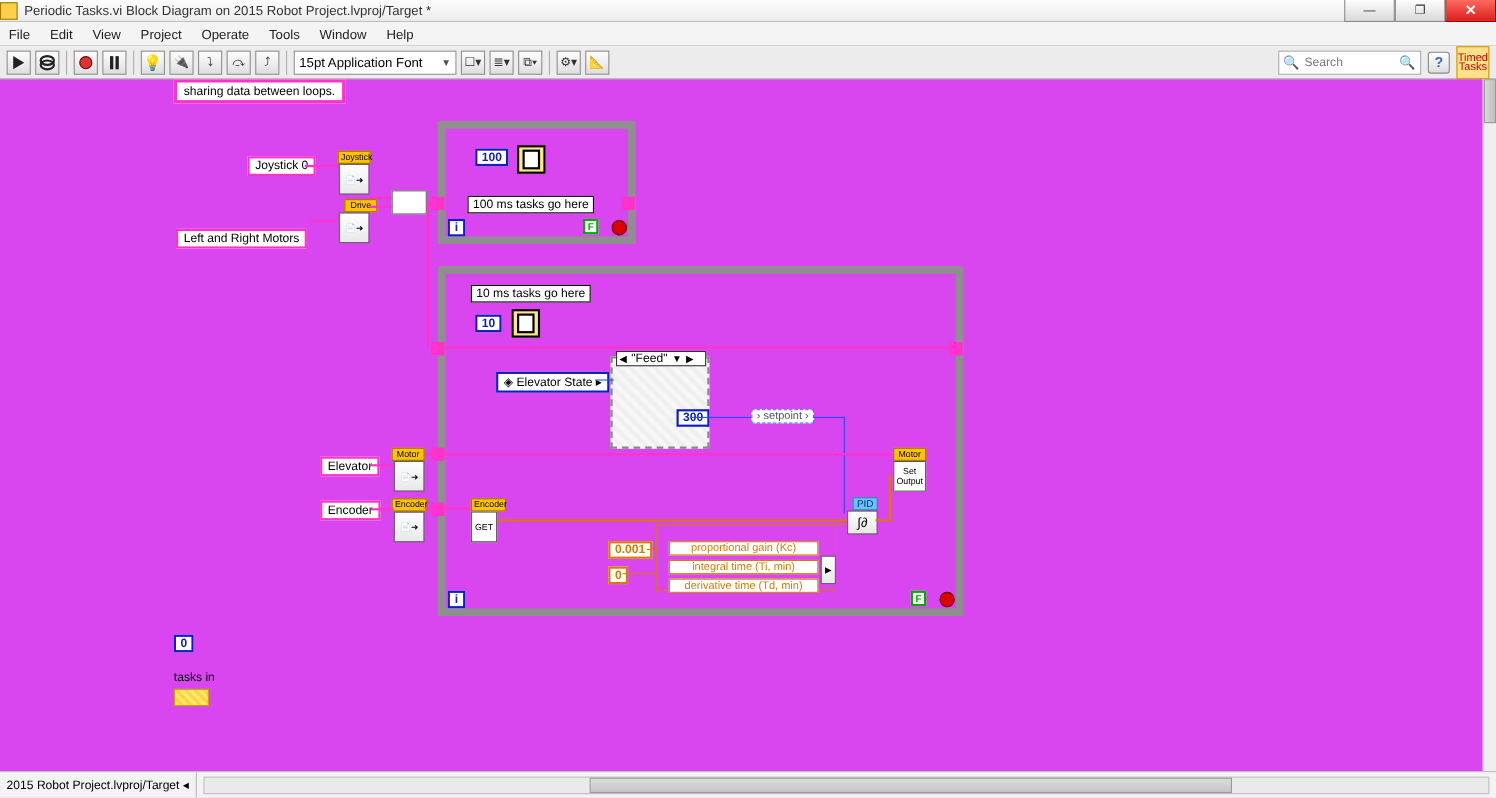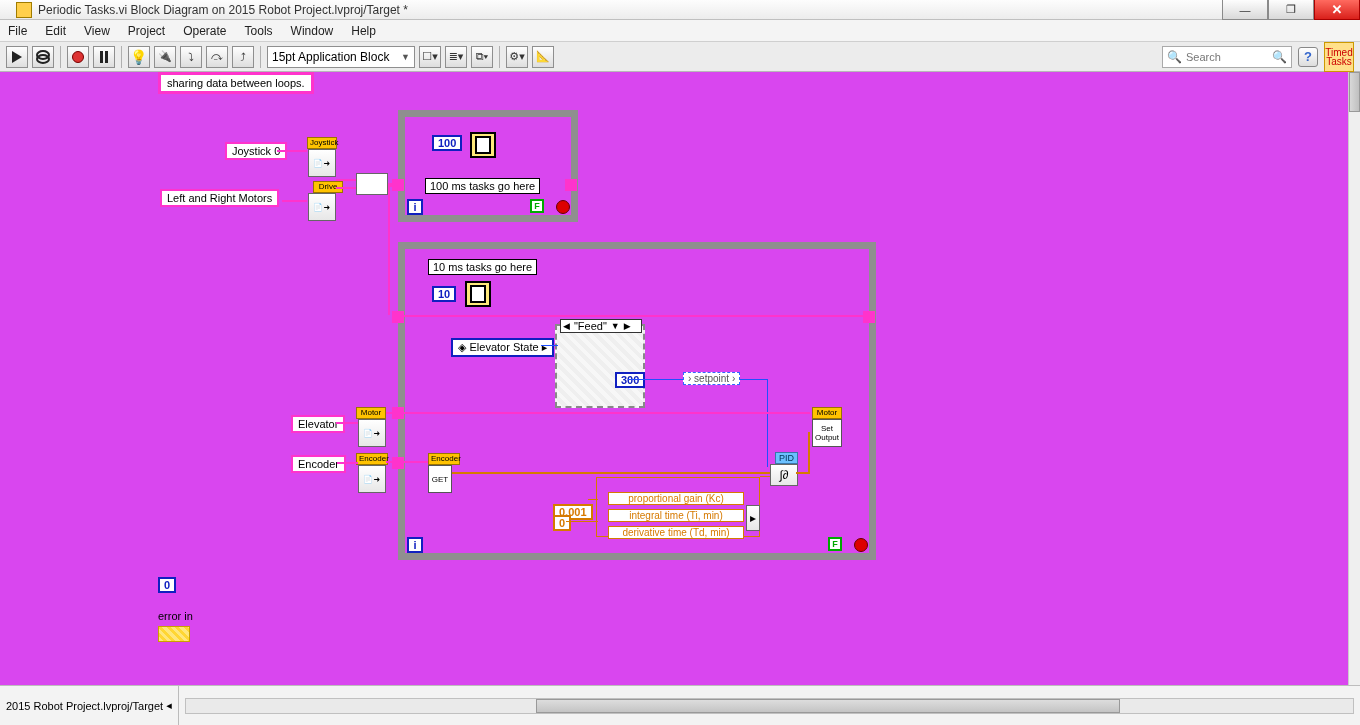--- a/index.html
+++ b/index.html
@@ -5,21 +5,21 @@
   * { margin: 0; padding: 0; box-sizing: border-box; font-family: Tahoma, Arial, sans-serif; }
   html, body { width: 1360px; height: 725px; overflow: hidden; background: #fff; }
 
   
   .titlebar {
     height: 20px;
     background: linear-gradient(#fdfdfd, #ececec);
     border-bottom: 1px solid #bfbfbf;
     display: flex; align-items: center;
     font-size: 12px; color: #333;
-    padding-left: 16px;
+    padding-left: 0;
     position: relative;
   }
   .titlebar .lv-icon {
     width: 16px; height: 16px; background: #ffcf4b; border: 1px solid #a07c00;
     margin-right: 6px; display: inline-block;
   }
   .win-btns { position: absolute; right: 0; top: 0; display: flex; height: 20px; }
   .win-btn {
     width: 46px; height: 20px; border: 1px solid #8a8a8a; border-top: none;
     display: flex; align-items: center; justify-content: center; font-size: 11px;
@@ -77,21 +77,21 @@
     background: #d946ef; overflow: hidden;
   }
   .vscroll {
     position: absolute; right: 0; top: 72px; width: 12px; bottom: 24px;
     background: #efefef; border-left: 1px solid #ccc;
   }
   .vscroll .thumb { position: absolute; top: 0; left: 0; right: 0; height: 40px;
     background: linear-gradient(to right,#d8d8d8,#bfbfbf); border: 1px solid #999; }
 
   .status {
-    position: absolute; left: 0; right: 0; bottom: 0; height: 40px;
+    position: absolute; left: 0; right: 0; bottom: 0; height: 24px;
     background: #f3f3f3; border-top: 1px solid #bdbdbd;
     display: flex; align-items: center; font-size: 11px;
   }
   .status .crumb { padding: 0 6px; border-right: 1px solid #bbb; height: 100%; display: flex; align-items: center; }
   .status .hscroll {
     flex: 1; height: 16px; margin: 0 6px;
     background: #eaeaea; border: 1px solid #c0c0c0; position: relative;
   }
   .status .hscroll .thumb {
     position: absolute; left: 30%; width: 50%; top: 0; bottom: 0;
@@ -257,21 +257,21 @@
   <div class="tb-sep"></div>
   <div class="tb-btn">
       <span class="bulb">💡</span>
     </div>
   <div class="tb-btn">🔌</div>
   <div class="tb-btn">⤵</div>
   <div class="tb-btn">⤼</div>
   <div class="tb-btn">⤴</div>
   <div class="tb-sep"></div>
   <div class="font-combo">
-    <span>15pt Application Block</span>
+    <span>15pt Application Font</span>
     <span class="caret">▼</span>
   </div>
   <div class="tb-btn">☐▾</div>
   <div class="tb-btn">≣▾</div>
   <div class="tb-btn">⧉▾</div>
   <div class="tb-sep"></div>
   <div class="tb-btn">⚙▾</div>
   <div class="tb-btn">📐</div>
 
   <div class="toolbar-right">
@@ -291,21 +291,21 @@
 <div class="canvas">
 
   <div class="green-note" style="left:158px; top:0px;">
     <span>sharing data between loops.</span>
   </div>
 
   <div class="pink-label" style="left:225px; top:70px;"><span>Joystick 0</span></div>
   <div class="yellow-tag" style="left:307px; top:65px; width:30px;"><span>Joystick</span></div>
   <div class="icon-box" style="left:308px; top:77px;">📄➜</div>
 
-  <div class="pink-label" style="left:160px; top:117px;"><span>Left and Right Motors</span></div>
+  <div class="pink-label" style="left:160px; top:136px;"><span>Left and Right Motors</span></div>
   <div class="yellow-tag" style="left:313px; top:109px; width:30px;"><span>Drive</span></div>
   <div class="icon-box" style="left:308px; top:121px;">📄➜</div>
 
   <div class="icon-box" style="left:356px; top:101px; width:32px; height:22px; background:#fff;"></div>
 
   <div class="wire-m" style="left:277px; top:78px; width:30px; height:2px;"></div>
   <div class="wire-m" style="left:282px; top:128px; width:25px; height:2px;"></div>
   <div class="wire-m" style="left:336px; top:107px; width:20px; height:2px;"></div>
   <div class="wire-m" style="left:336px; top:115px; width:20px; height:2px;"></div>
   <div class="wire-m" style="left:388px; top:111px; width:16px; height:4px;"></div>
@@ -364,21 +364,21 @@
   <div class="wire-m" style="left:337px; top:390px; width:21px; height:2px;"></div>
   <div class="wire-m" style="left:386px; top:389px; width:42px; height:2px;"></div>
 
   <div class="yellow-tag" style="left:428px; top:381px; width:32px;"><span>Encoder</span></div>
   <div class="small-box" style="left:428px; top:393px;">
       <span>GET</span>
     </div>
 
   <div class="wire-o" style="left:452px; top:400px; width:318px; height:2px;"></div>
 
-  <div class="blue-const" style="left:553px; top:420px; border-color:#d67a00; color:#d67a00;margin-top:12px;"><span>0.001</span></div>
+  <div class="blue-const" style="left:553px; top:420px; border-color:#d67a00; color:#d67a00;"><span>0.001</span></div>
   <div class="blue-const" style="left:553px; top:443px; border-color:#d67a00; color:#d67a00;"><span>0</span></div>
 
   <div class="cluster-frame" style="left:596px; top:405px; width:164px; height:60px;"></div>
   <div class="orange-label" style="left:608px; top:420px; width:136px;"><span>proportional gain (Kc)</span></div>
   <div class="orange-label" style="left:608px; top:437px; width:136px;"><span>integral time (Ti, min)</span></div>
   <div class="orange-label" style="left:608px; top:454px; width:136px;"><span>derivative time (Td, min)</span></div>
   <div class="icon-box" style="left:746px; top:433px; width:14px; height:26px; font-size:12px;">▸</div>
 
   <div class="pid-tag" style="left:775px; top:380px;"><span>PID</span></div>
   <div class="icon-box" style="left:770px; top:392px; width:28px; height:22px; font-size:12px;">∫∂</div>
@@ -394,21 +394,21 @@
 Output</span>
     </div>
   <div class="wire-o" style="left:796px; top:400px; width:14px; height:2px;"></div>
   <div class="wire-o" style="left:808px; top:360px; width:2px; height:42px;"></div>
 
   <div class="i-term" style="left:407px; top:465px;"><span>i</span></div>
   <div class="f-box" style="left:828px; top:465px;"><span>F</span></div>
   <div class="stop-term" style="left:854px; top:466px;"></div>
 
   <div class="blue-const" style="left:158px; top:505px;"><span>0</span></div>
-  <div style="position:absolute; left:158px; top:538px; font-size:11px;"><span>error in</span></div>
+  <div style="position:absolute; left:158px; top:538px; font-size:11px;"><span>tasks in</span></div>
   <div class="err-cluster" style="left:158px; top:554px;"></div>
 
 </div>
 
 <div class="vscroll">
     <div class="thumb"></div>
   </div>
 
 <div class="status">
   <div class="crumb">

